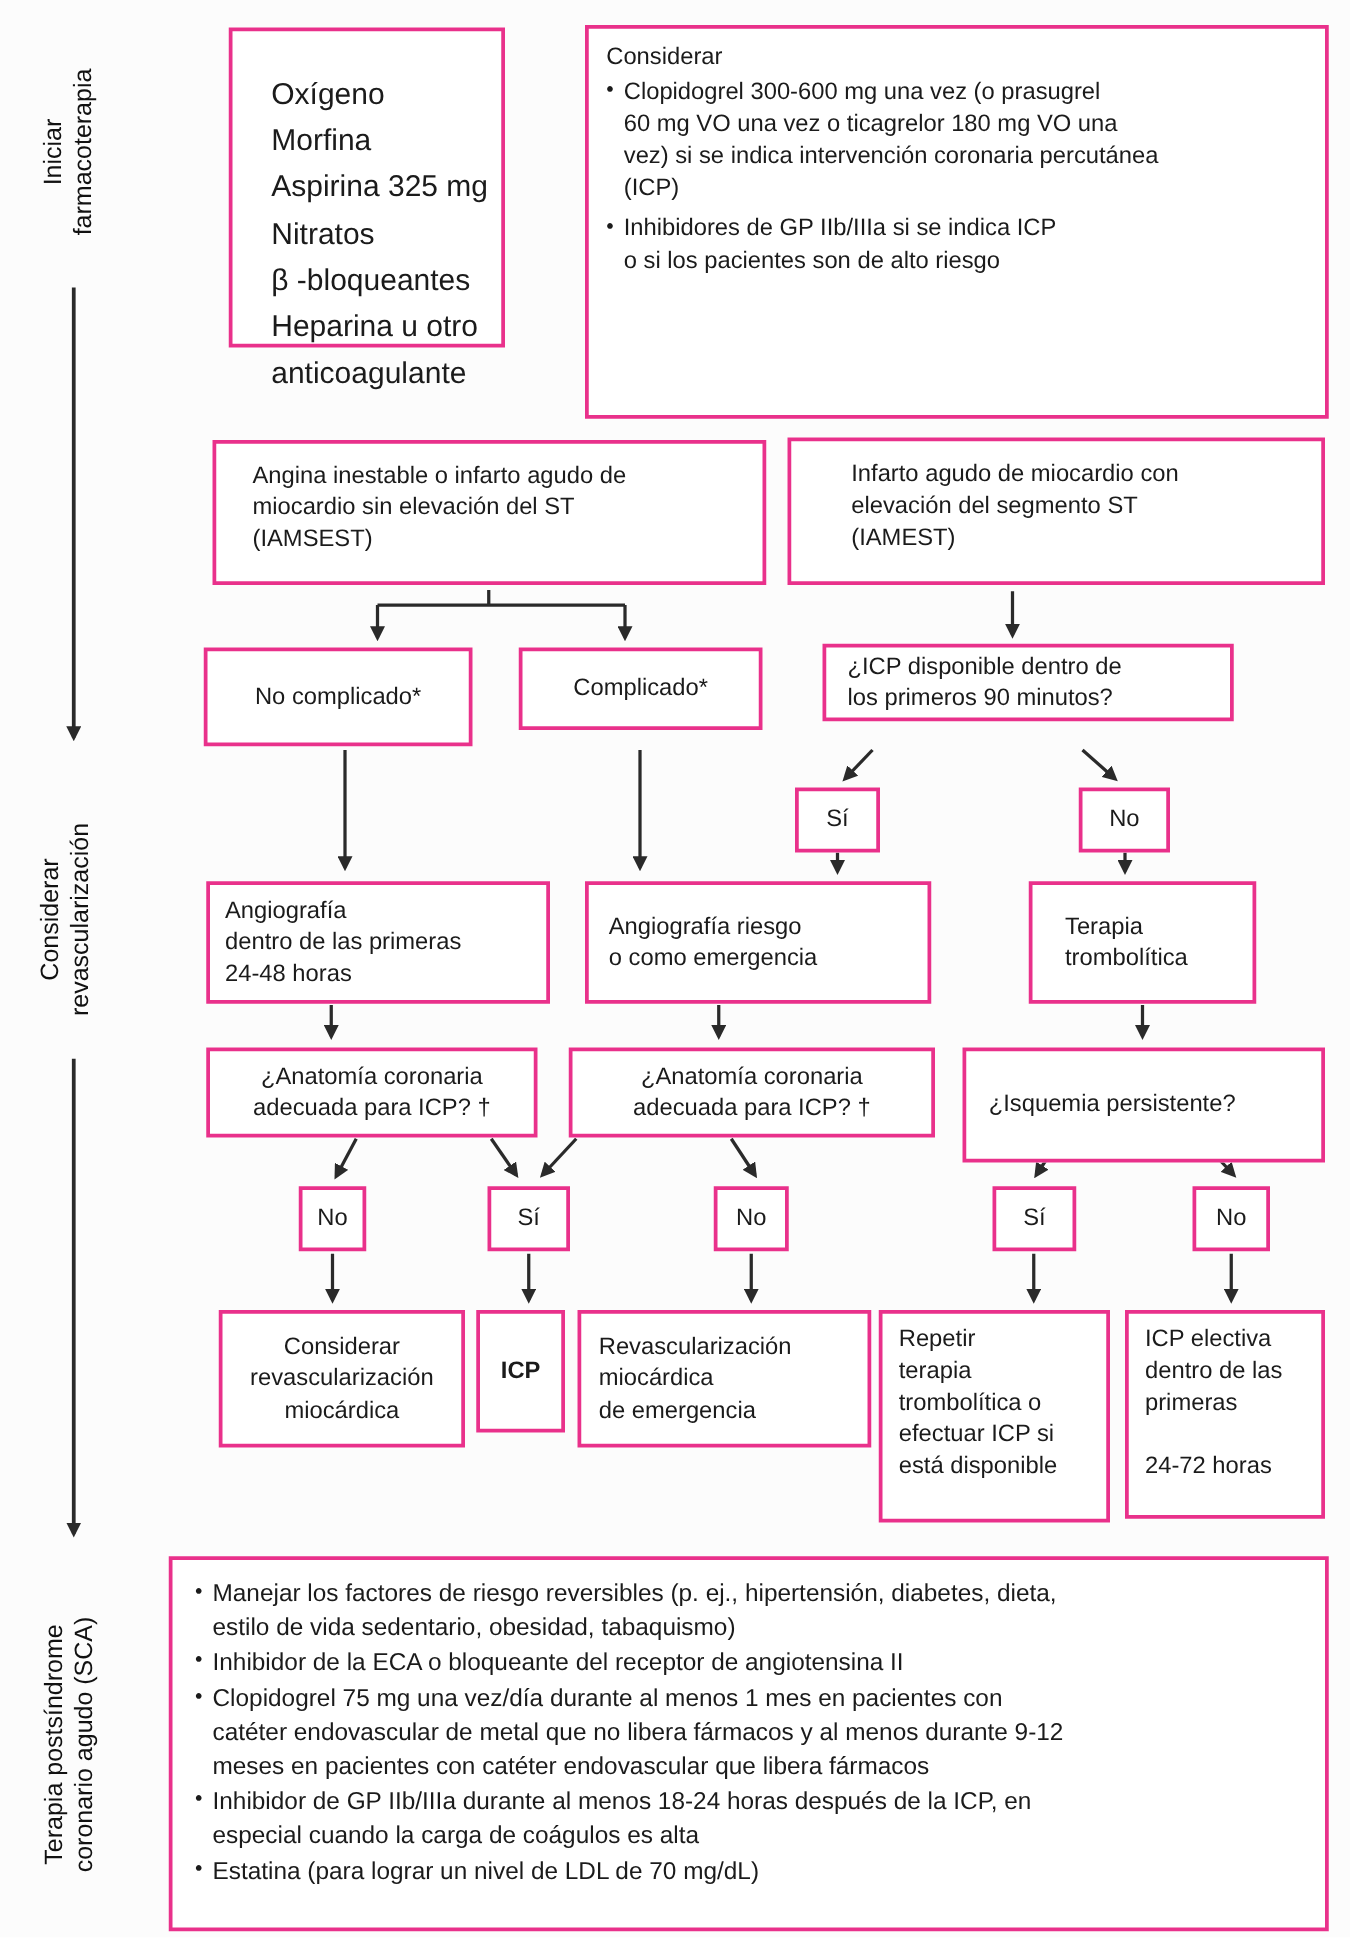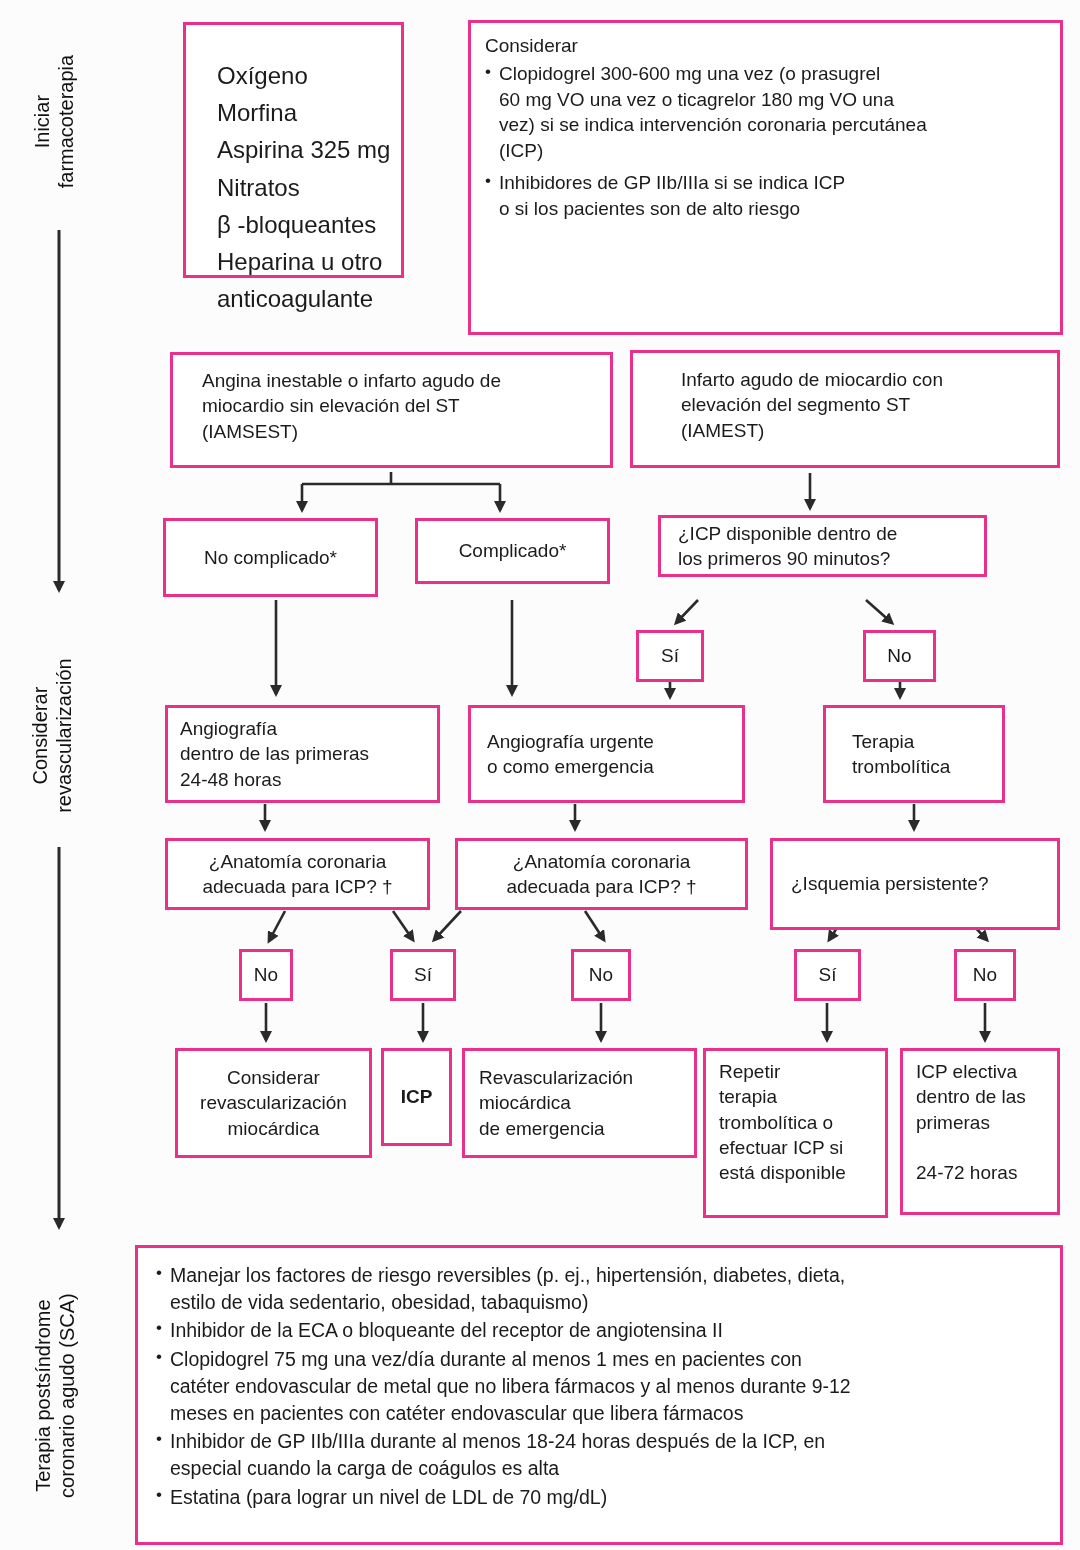--- a/index.html
+++ b/index.html
@@ -115,21 +115,21 @@
   <div class="b center" style="left:415px;top:518px;width:195px;height:66px;">Complicado*</div>
   <div class="b vcenter" style="left:658px;top:515px;width:329px;height:62px;padding-left:17px;">¿ICP disponible dentro de
 los primeros 90 minutos?</div>
 
   <div class="b center" style="left:636px;top:630px;width:68px;height:52px;">Sí</div>
   <div class="b center" style="left:863px;top:630px;width:73px;height:52px;">No</div>
 
   <div class="b vcenter" style="left:165px;top:705px;width:275px;height:98px;padding-left:12px;">Angiografía
 dentro de las primeras
 24-48 horas</div>
-  <div class="b vcenter" style="left:468px;top:705px;width:277px;height:98px;padding-left:16px;">Angiografía urgente
+  <div class="b vcenter" style="left:468px;top:705px;width:277px;height:98px;padding-left:16px;">Angiografía riesgo
 o como emergencia</div>
   <div class="b vcenter" style="left:823px;top:705px;width:182px;height:98px;padding-left:26px;">Terapia
 trombolítica</div>
 
   <div class="b center" style="left:165px;top:838px;width:265px;height:72px;">¿Anatomía coronaria
 adecuada para ICP? †</div>
   <div class="b center" style="left:455px;top:838px;width:293px;height:72px;">¿Anatomía coronaria
 adecuada para ICP? †</div>
   <div class="b vcenter" style="left:770px;top:838px;width:290px;height:92px;padding-left:18px;">¿Isquemia persistente?</div>
 

